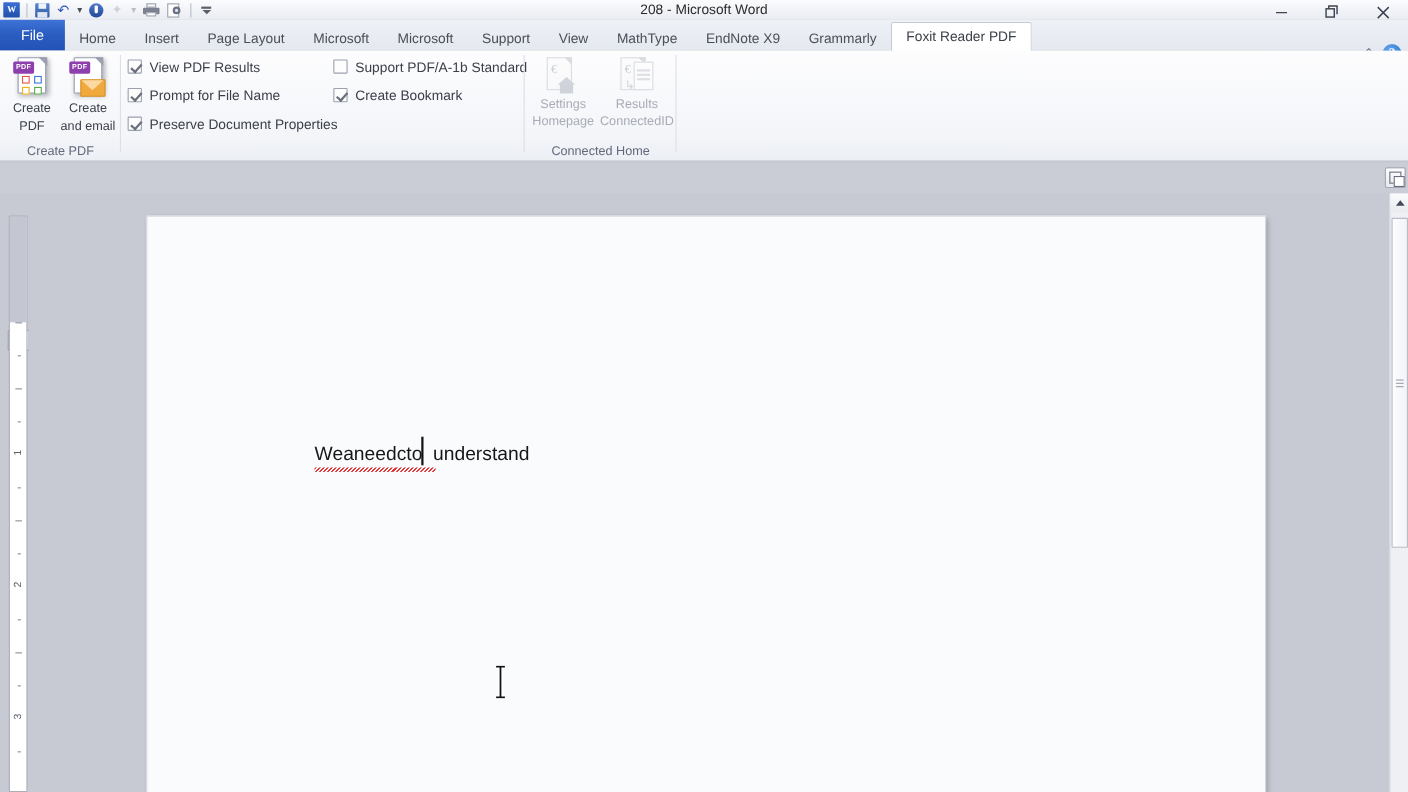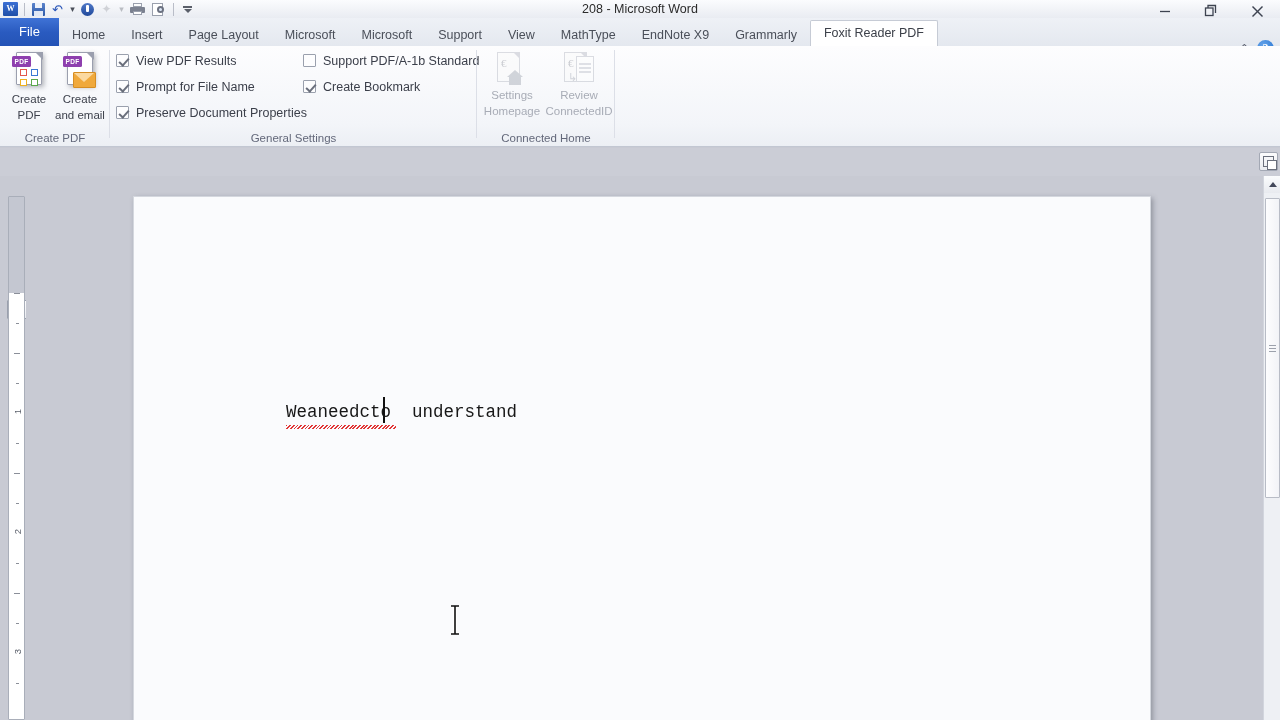--- a/index.html
+++ b/index.html
@@ -205,21 +205,21 @@
     background:#c8cad3; overflow:hidden;
   }
   .page {
     position:absolute; left:107px; top:20px; width:1018px; height:560px;
     background:#fafbfd;
     box-shadow: 2px 2px 5px rgba(70,74,86,.42);
     border:1px solid #d4d7de;
   }
   .doctext {
     position:absolute; left:152px; top:205px;
-    font-family:Liberation Mono, monospace;
+    font-family:Liberation Sans, sans-serif;
     font-size:17.5px; color:#171717; white-space:pre;
   }
   .squiggle {
     position:absolute; left:152px; top:228px; width:110px; height:4px;
     background-image: repeating-linear-gradient(135deg,#e02b2b 0 1.3px, transparent 1.3px 2.6px);
     opacity:.95;
   }
   .caret {
     position:absolute; left:249px; top:200px; width:1.6px; height:26px; background:#111;
   }
@@ -394,21 +394,20 @@
         <span class="cblabel">Preserve Document Properties</span>
       </div>
       <div class="cbrow" style="left:193px; top:8px;">
         <span class="cbox"></span>
         <span class="cblabel">Support PDF/A-1b Standard</span>
       </div>
       <div class="cbrow" style="left:193px; top:34px;">
         <span class="cbox checked"></span>
         <span class="cblabel">Create Bookmark</span>
       </div>
-      <div class="rgroup-label">General Settings</div>
       <div class="rgroup-sep" style="right:0;"></div>
     </div>
 
     <div class="rgroup" style="left:477px; width:138px;">
       <div class="bigbtn" style="left:4px; width:62px;">
         <div class="cidoc">
           <div class="pg"></div>
             <div class="fold2"></div>
           <span class="euro">€</span>
             <div class="home"></div>
@@ -420,21 +419,21 @@
         <div class="cidoc">
           <div class="pg"></div>
             <div class="fold2"></div>
           <span class="euro">€</span>
           <div class="pg2"></div>
           <div class="ln" style="left:15px; top:11px; width:12px;"></div>
           <div class="ln" style="left:15px; top:15px; width:12px;"></div>
           <div class="ln" style="left:15px; top:19px; width:12px;"></div>
           <span class="arrow">↳</span>
         </div>
-        <div class="lbl disabled-lbl">Review</div>
+        <div class="lbl disabled-lbl">Results</div>
         <div class="lbl disabled-lbl">ConnectedID</div>
       </div>
       <div class="rgroup-label">Connected Home</div>
       <div class="rgroup-sep" style="right:0;"></div>
     </div>
 
   </div>
 
   <div class="hruler-zone">
     <div class="tabstop-btn">L</div>

